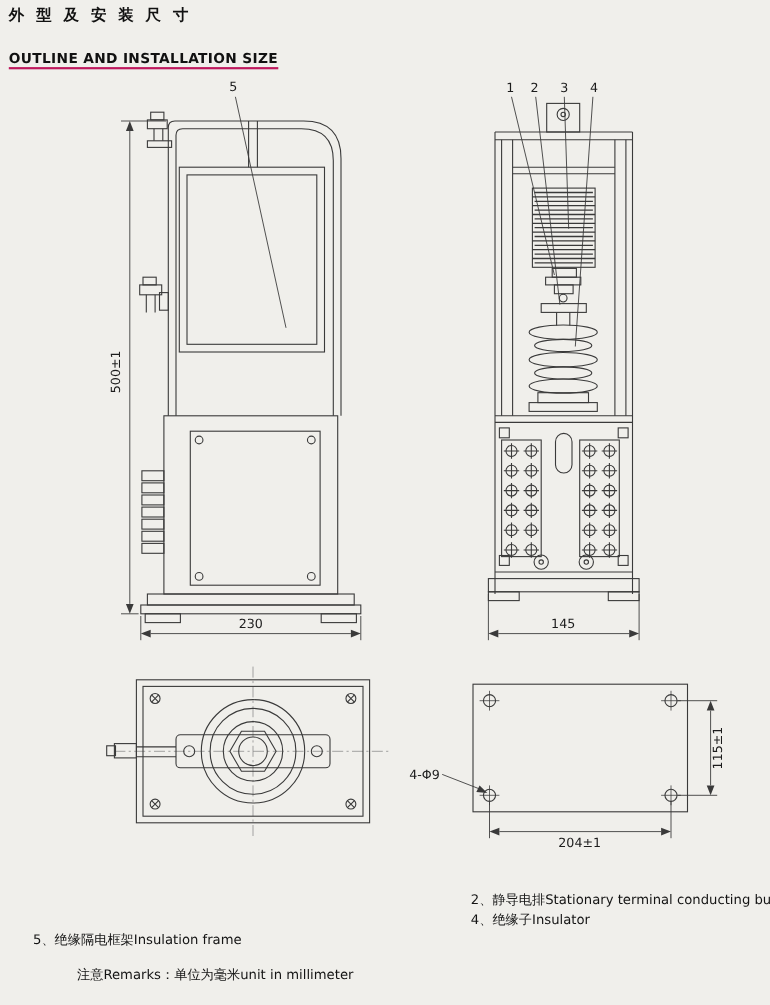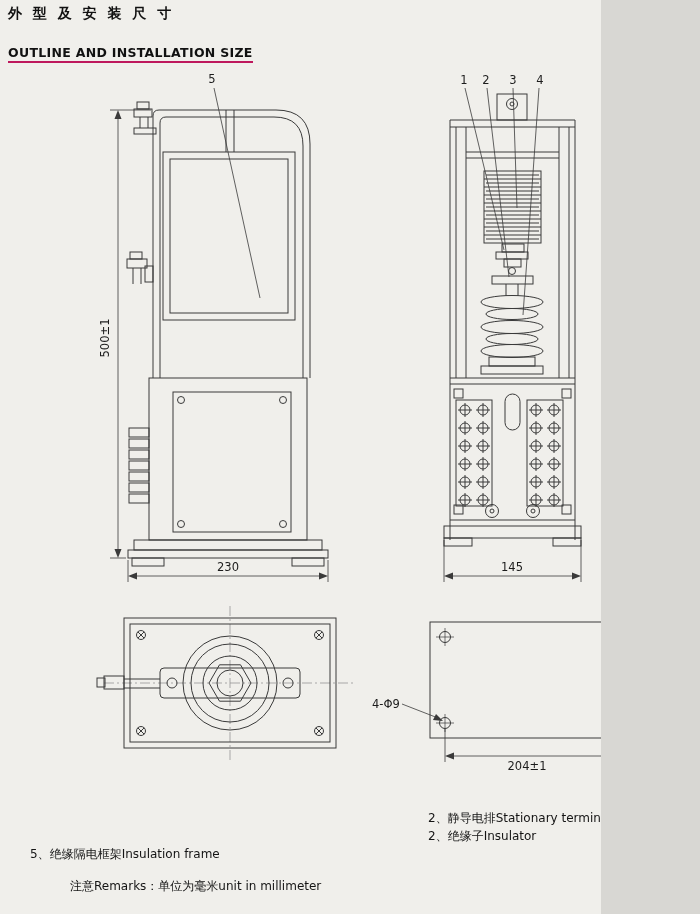--- a/index.html
+++ b/index.html
@@ -1,17 +1,17 @@
 <!DOCTYPE html>
 <html><head>
 <meta charset="utf-8">
 <style>
   html,body{margin:0;padding:0;background:#d8d7d3;}
-  .page{position:relative;width:576px;height:914px;background:#f0efeb;overflow:hidden;
-        font-family:"DejaVu Sans","Liberation Sans",sans-serif;color:#141414;padding-left:25px;}
+  .page{position:relative;width:700px;height:914px;background:#f0efeb;overflow:hidden;
+        font-family:"DejaVu Sans","Liberation Sans",sans-serif;color:#141414;}
   .title-block{position:absolute;left:8px;top:5px;z-index:2;}
   .title-cn{font-size:14px;font-weight:bold;letter-spacing:3px;color:#111;}
   .title-en{display:inline-block;font-size:12.5px;font-weight:bold;color:#111;
             border-bottom:2px solid #be185d;padding-bottom:1px;margin-top:2px;letter-spacing:.3px;}
   .drawing{position:absolute;left:0;top:0;}
   svg text{font-family:"DejaVu Sans","Liberation Sans",sans-serif;font-size:11.5px;fill:#1c1c1c;}
   .legend-item{position:absolute;font-size:12px;color:#141414;white-space:nowrap;}
   .remarks{font-weight:normal;margin-left:40px;}
 </style>
 </head>
@@ -231,17 +231,17 @@
       </g>
     </g>
     <g>
       <text x="527" y="770" text-anchor="middle">204±1</text>
       <text x="656" y="680" text-anchor="middle" transform="rotate(-90 656 680)">115±1</text>
       <text x="372" y="708">4-Φ9</text>
     </g>
   </svg>
 
   <div class="legend-item" style="left:428px;top:810px">2、静导电排Stationary terminal conducting busbar</div>
-  <div class="legend-item" style="left:428px;top:828px">2、绝缘子Insulator</div>
+  <div class="legend-item" style="left:428px;top:828px">4、绝缘子Insulator</div>
   <div class="legend-item" style="left:30px;top:846px">5、绝缘隔电框架Insulation frame</div>
   <div class="legend-item remarks" style="left:30px;top:878px">注意Remarks：单位为毫米unit in millimeter</div>
 
 </div>
 
 </body></html>

